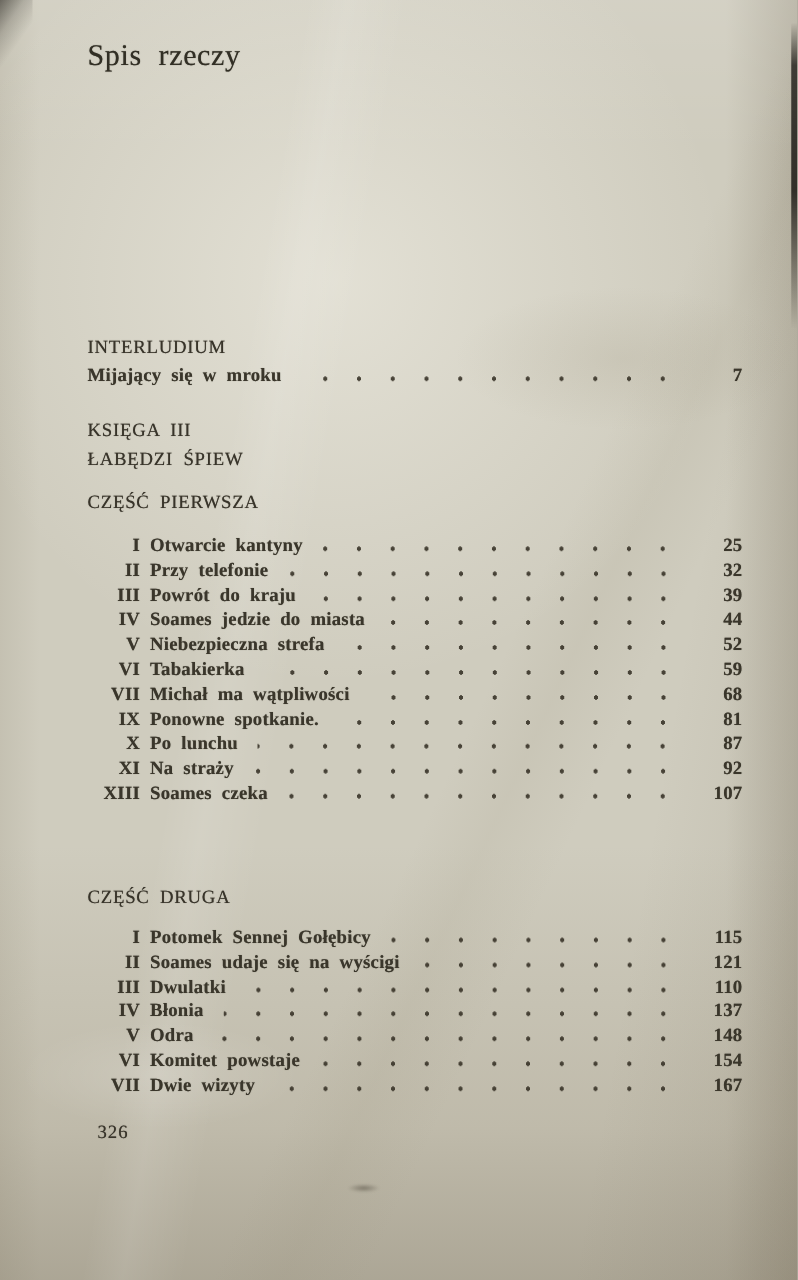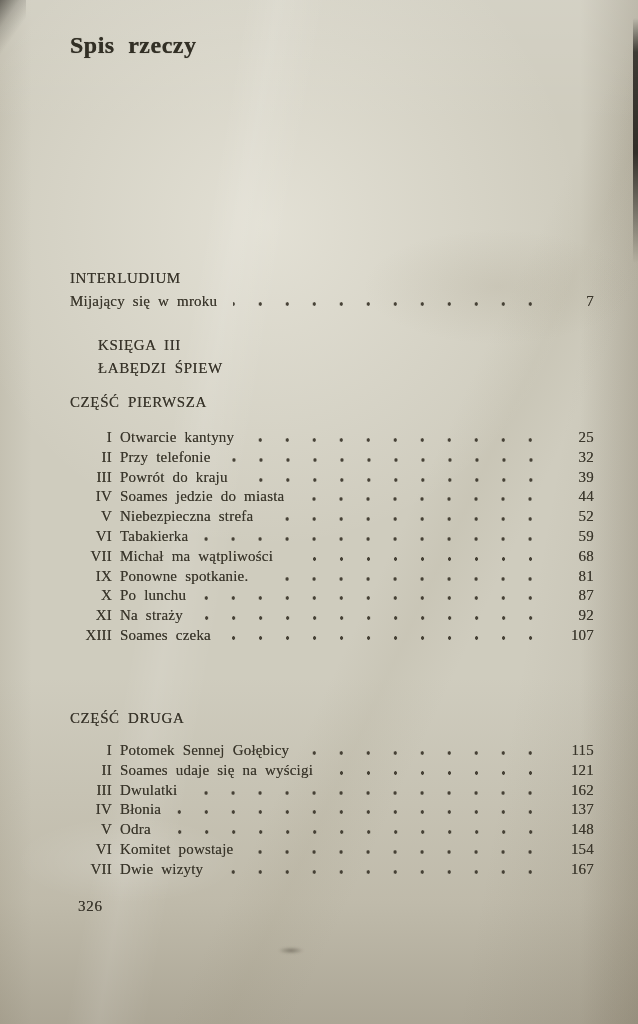--- a/index.html
+++ b/index.html
@@ -35,44 +35,44 @@
     background:linear-gradient(to bottom, rgba(20,18,14,0) 0%, rgba(20,18,14,0.75) 14%, rgba(22,19,15,0.82) 55%, rgba(20,18,14,0) 100%);
     border-radius:2px;filter:blur(0.4px);
   }
   .smudge-bottom{
     position:absolute;left:278px;top:947px;width:26px;height:7px;pointer-events:none;
     background:radial-gradient(ellipse at center, rgba(60,54,43,0.45), rgba(60,54,43,0) 70%);
     filter:blur(1px);
   }
   .page-title{
     position:absolute;left:70px;top:32px;margin:0;
-    font-size:24px;font-weight:bold;letter-spacing:0.5px;word-spacing:7px;
+    font-size:24px;font-weight:normal;letter-spacing:0.5px;word-spacing:7px;
     color:#322f25;text-shadow:0 0 0.7px rgba(50,47,37,0.8);
   }
   .block{position:absolute;left:70px;width:524px;}
   .heading{
     font-weight:normal;font-size:15px;letter-spacing:0.6px;word-spacing:4px;
     line-height:21px;color:#38342a;text-shadow:0 0 0.6px rgba(56,52,42,0.75);
   }
   .row{
     display:flex;align-items:baseline;height:19.8px;
     font-size:15px;word-spacing:4px;letter-spacing:0.2px;
-    text-shadow:0 0 0.6px rgba(56,52,42,0.7);white-space:nowrap;
+    text-shadow:0 0 0.6px rgba(56,52,42,0.7);white-space:nowrap;font-weight:bold;
   }
   .row .num{width:42px;margin-right:8px;text-align:right;flex:none;}
   .row .t{flex:none;}
   .row .dots{
     flex:1;height:4px;align-self:baseline;margin:0 14px 0 16px;min-width:10px;
     background-image:radial-gradient(circle, rgba(56,51,40,0.9) 1.6px, rgba(56,51,40,0) 1.9px);
     background-size:27px 4px;background-repeat:repeat-x;background-position:right center;
   }
   .row .pg{width:36px;text-align:right;flex:none;}
   .interlude{top:268px;}
   .interlude .row{margin-top:4px;}
-  .book{top:334px;margin-left:28px;}
+  .book{top:334px;}
   .book .heading{line-height:22.5px;}
   .p1-heading{top:392px;}
   .p1-entries{top:429px;}
   .p2-heading{top:708px;}
   .p2-entries{top:742px;}
   .folio{
     position:absolute;left:78px;top:898px;font-size:15px;letter-spacing:0.8px;
     color:#38342a;text-shadow:0 0 0.6px rgba(56,52,42,0.75);
   }
 </style>
@@ -182,21 +182,21 @@
       <div class="row">
         <span class="num">II</span>
         <span class="t">Soames udaje się na wyścigi</span>
         <span class="dots"></span>
         <span class="pg">121</span>
       </div>
       <div class="row">
         <span class="num">III</span>
         <span class="t">Dwulatki</span>
         <span class="dots"></span>
-        <span class="pg">162</span>
+        <span class="pg">110</span>
       </div>
       <div class="row">
         <span class="num">IV</span>
         <span class="t">Błonia</span>
         <span class="dots"></span>
         <span class="pg">137</span>
       </div>
       <div class="row">
         <span class="num">V</span>
         <span class="t">Odra</span>

